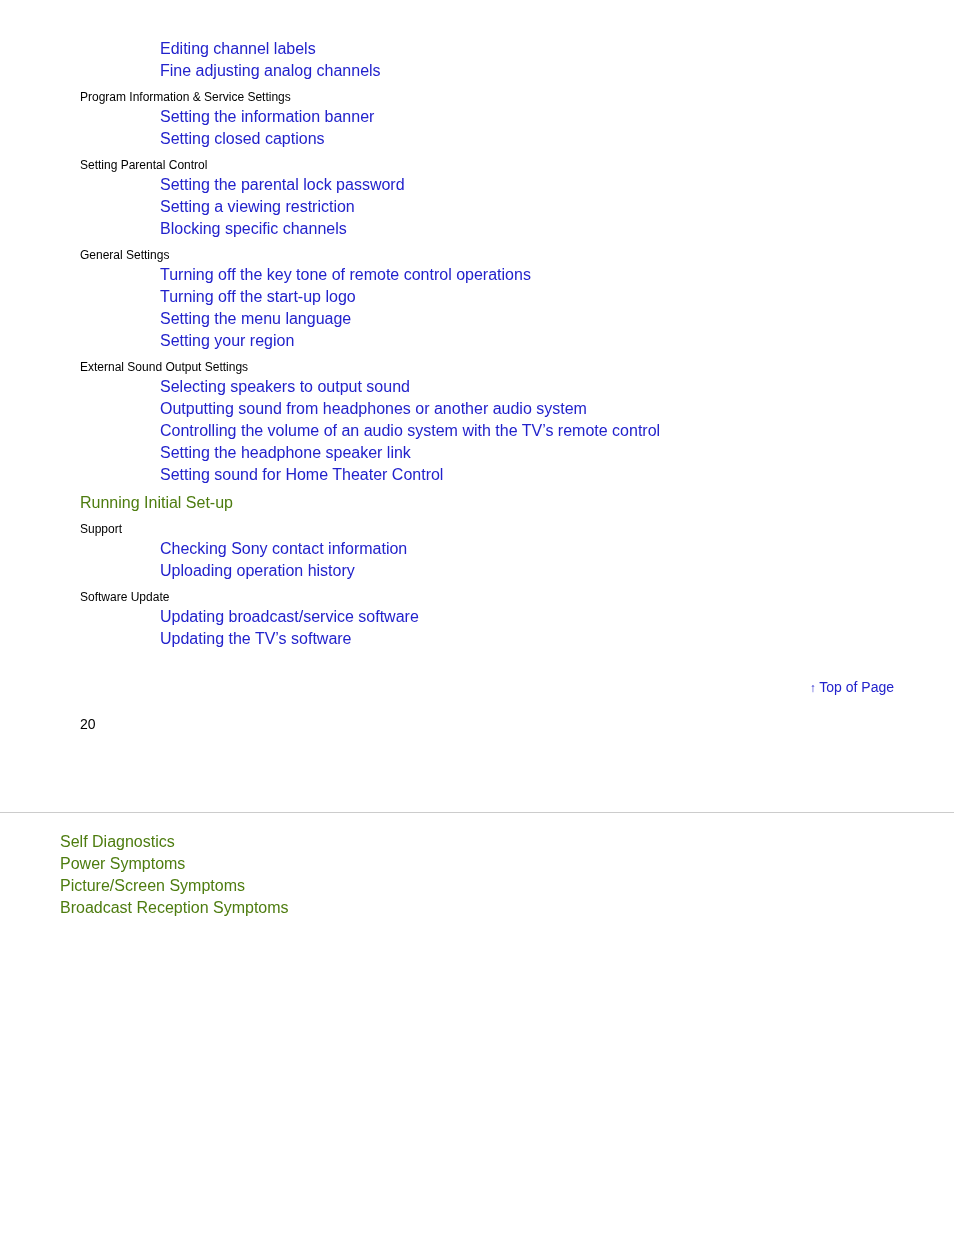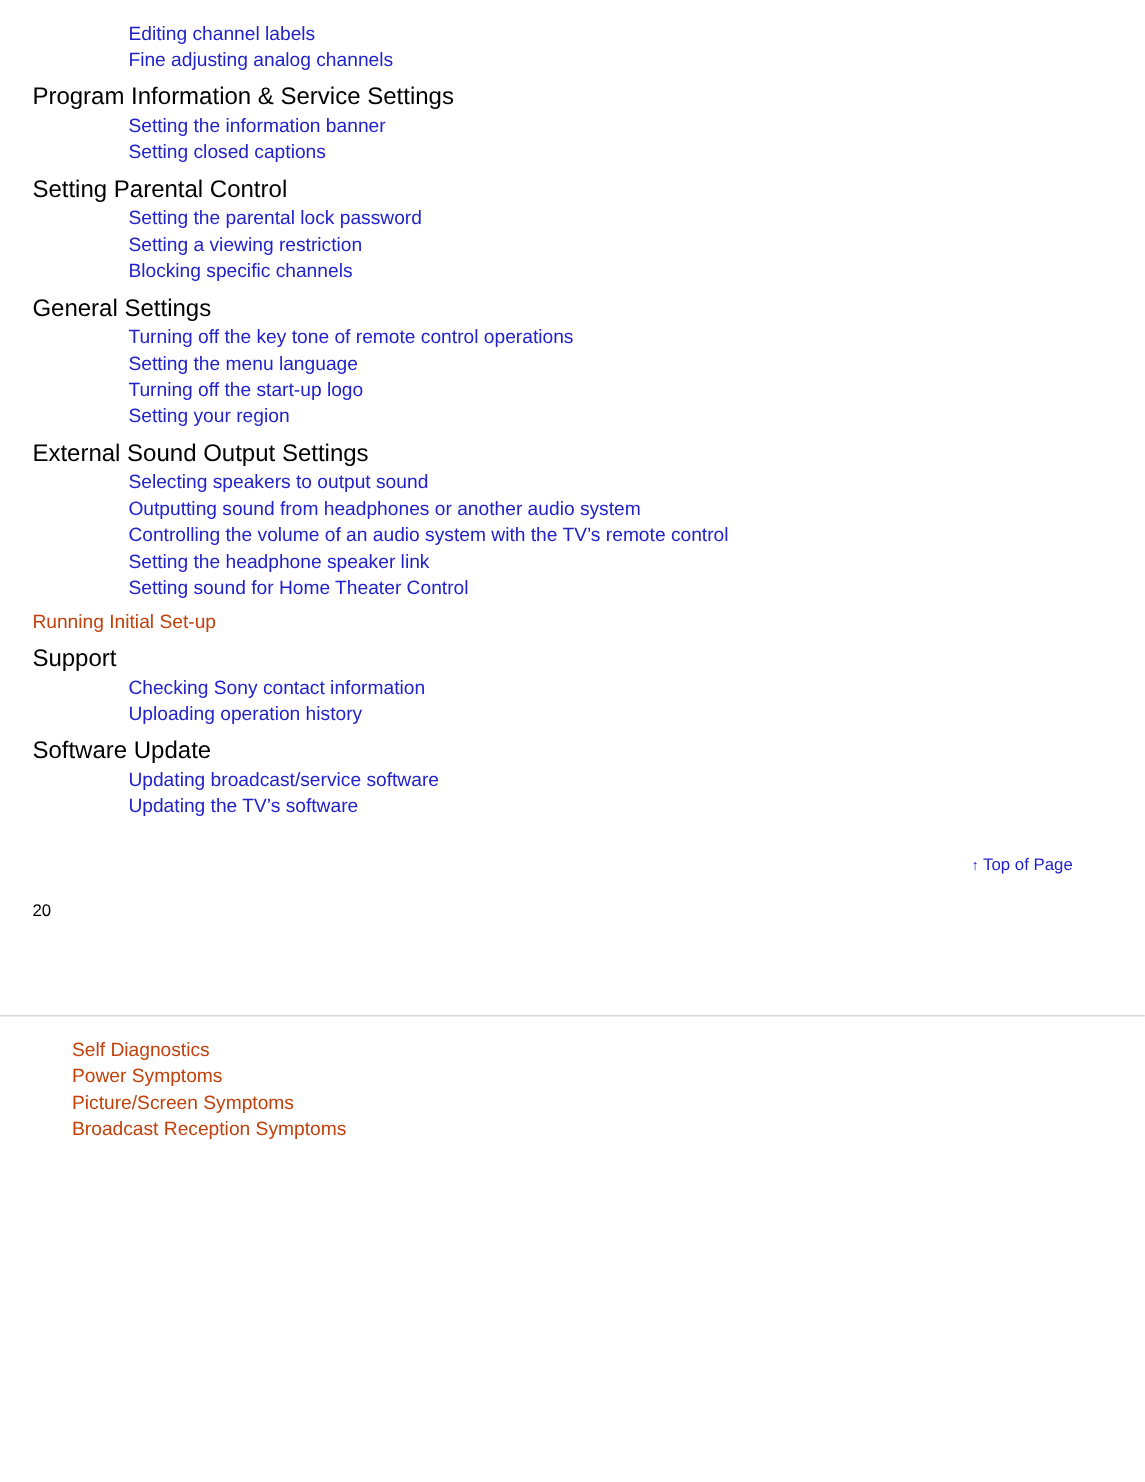--- a/index.html
+++ b/index.html
@@ -9,43 +9,44 @@
     }
     body {
       background: #ffffff;
       font-family: Arial, sans-serif;
       font-size: 16px;
       color: #000000;
       width: 954px;
       min-height: 1235px;
     }
     .page-container {
-      padding: 20px 60px 40px 27px;
+      padding: 20px 60px 40px 80px;
+      margin-top: 20px;
     }
     .toc-section {
       margin-bottom: 10px;
     }
     .category-item {
-      font-size: 20px;
+      font-size: 12px;
       color: #000000;
       margin-bottom: 4px;
       margin-top: 8px;
     }
     .link-item {
       font-size: 16px;
       color: #2222cc;
       text-decoration: none;
       display: block;
       margin-left: 80px;
       margin-bottom: 4px;
       cursor: pointer;
     }
     .top-level-link {
       font-size: 16px;
-      color: #c2410c;
+      color: #4d7c0f;
       text-decoration: none;
       display: block;
       margin-bottom: 4px;
       cursor: pointer;
       margin-top: 8px;
     }
     .top-of-page-container {
       text-align: right;
       margin-top: 30px;
       margin-bottom: 20px;
@@ -96,22 +97,22 @@
   <div class="toc-section">
     <div class="category-item">Setting Parental Control</div>
     <a class="link-item">Setting the parental lock password</a>
     <a class="link-item">Setting a viewing restriction</a>
     <a class="link-item">Blocking specific channels</a>
   </div>
 
   <div class="toc-section">
     <div class="category-item">General Settings</div>
     <a class="link-item">Turning off the key tone of remote control operations</a>
+    <a class="link-item">Turning off the start-up logo</a>
     <a class="link-item">Setting the menu language</a>
-    <a class="link-item">Turning off the start-up logo</a>
     <a class="link-item">Setting your region</a>
   </div>
 
   <div class="toc-section">
     <div class="category-item">External Sound Output Settings</div>
     <a class="link-item">Selecting speakers to output sound</a>
     <a class="link-item">Outputting sound from headphones or another audio system</a>
     <a class="link-item">Controlling the volume of an audio system with the TV’s remote control</a>
     <a class="link-item">Setting the headphone speaker link</a>
     <a class="link-item">Setting sound for Home Theater Control</a>

